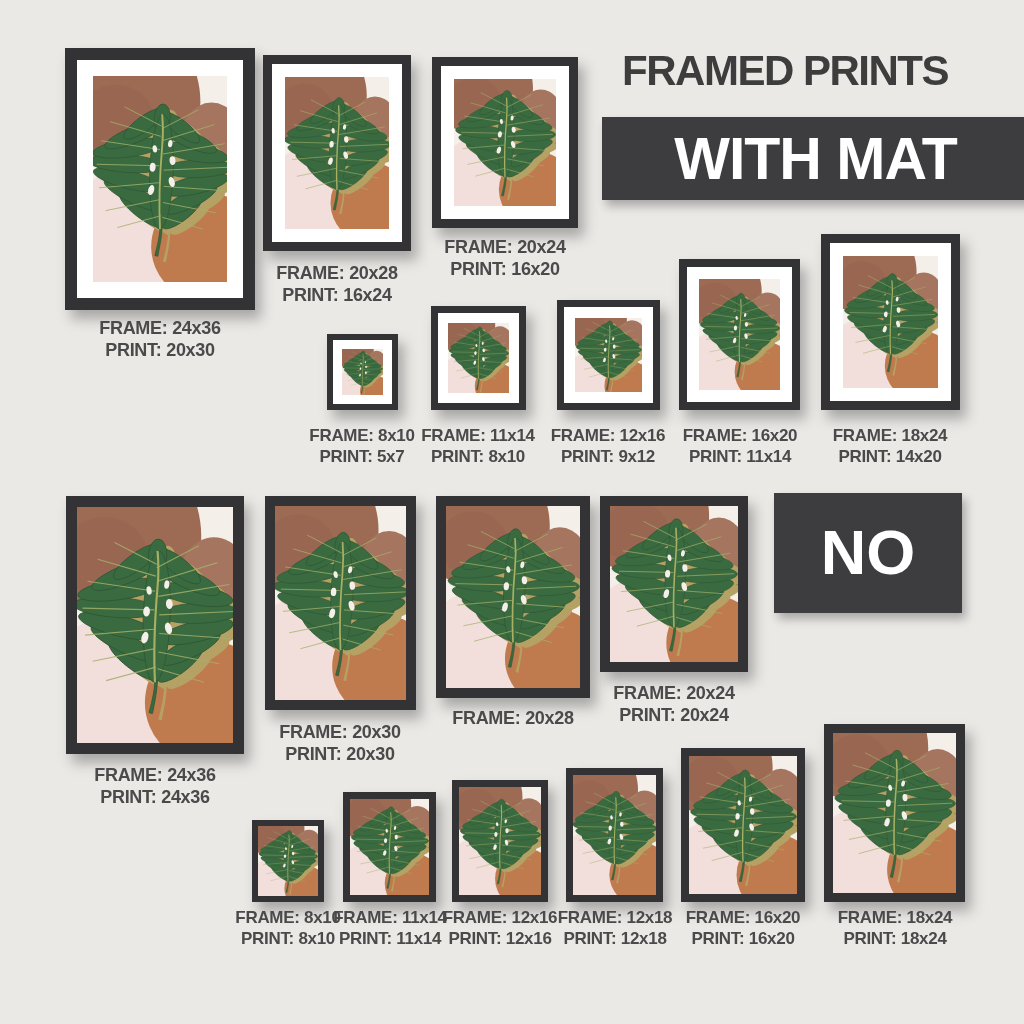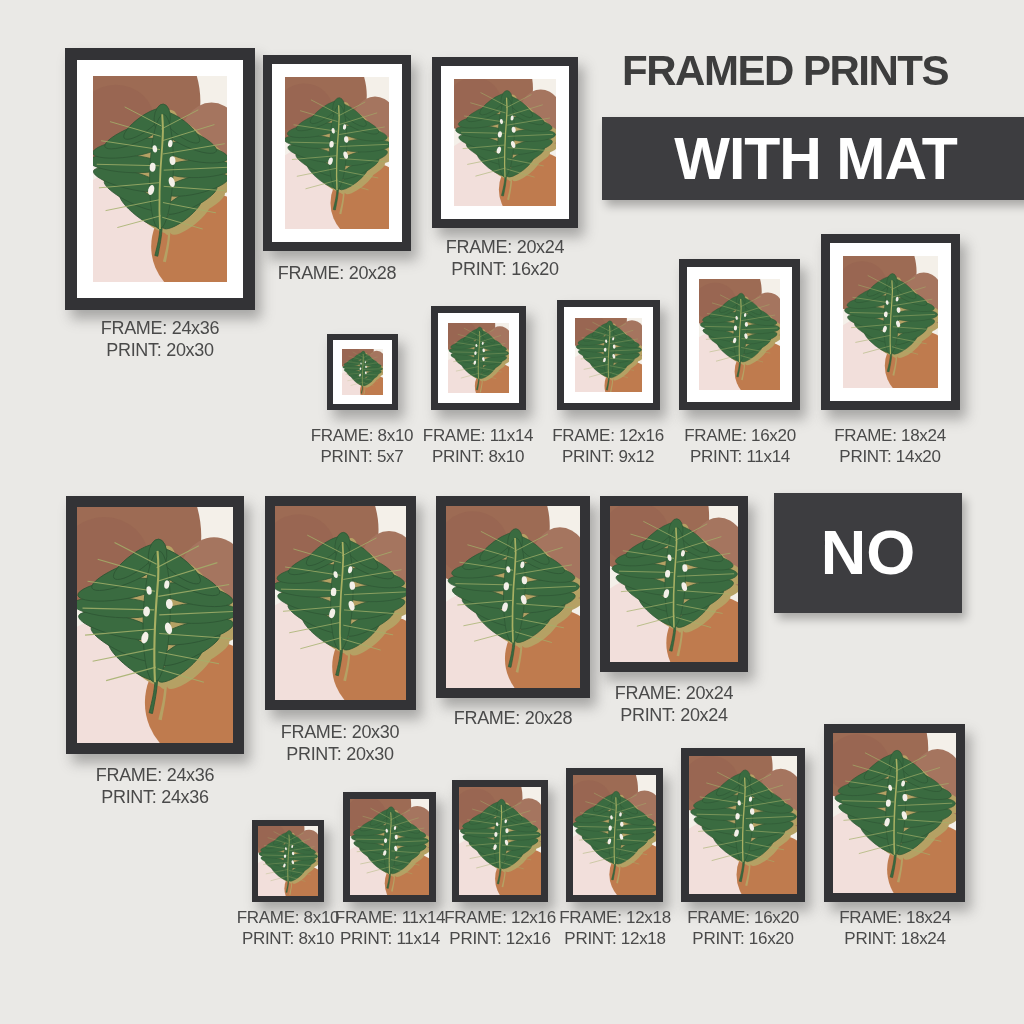--- a/index.html
+++ b/index.html
@@ -13,21 +13,21 @@
   .frame{
     position:absolute;box-sizing:border-box;
     background:#ffffff;border:10px solid #333336;
     box-shadow:6px 9px 12px rgba(70,70,70,.40);
   }
   .frame .art{width:100%;height:100%;overflow:hidden;}
   .frame svg.artsvg{display:block;width:100%;height:100%;}
   
   .label{
     position:absolute;text-align:center;color:#4a4a4a;
-    font-weight:normal;font-size:18px;line-height:1.22;letter-spacing:-0.3px;
+    font-weight:bold;font-size:18px;line-height:1.22;letter-spacing:-0.3px;
     white-space:nowrap;
   }
   .label.small{font-size:17px;}
   
   .title{
     position:absolute;left:600px;top:48px;width:370px;height:46px;
     color:#3d3d3d;font-weight:900;font-size:42px;letter-spacing:-1.5px;
     text-align:center;line-height:46px;white-space:nowrap;
   }
   .band{
@@ -165,20 +165,21 @@
         </svg>
       </div>
   </div>
 
   <div class="label" style="left:60px;top:318px;width:200px;">
     <div>FRAME: 24x36</div>
     <div>PRINT: 20x30</div>
   </div>
   <div class="label" style="left:237px;top:263px;width:200px;">
     <div>FRAME: 20x28</div>
+    <div>PRINT: 16x24</div>
   </div>
   <div class="label" style="left:405px;top:237px;width:200px;">
     <div>FRAME: 20x24</div>
     <div>PRINT: 16x20</div>
   </div>
   <div class="label small" style="left:292px;top:426px;width:140px;">
     <div>FRAME: 8x10</div>
     <div>PRINT: 5x7</div>
   </div>
   <div class="label small" style="left:408px;top:426px;width:140px;">

